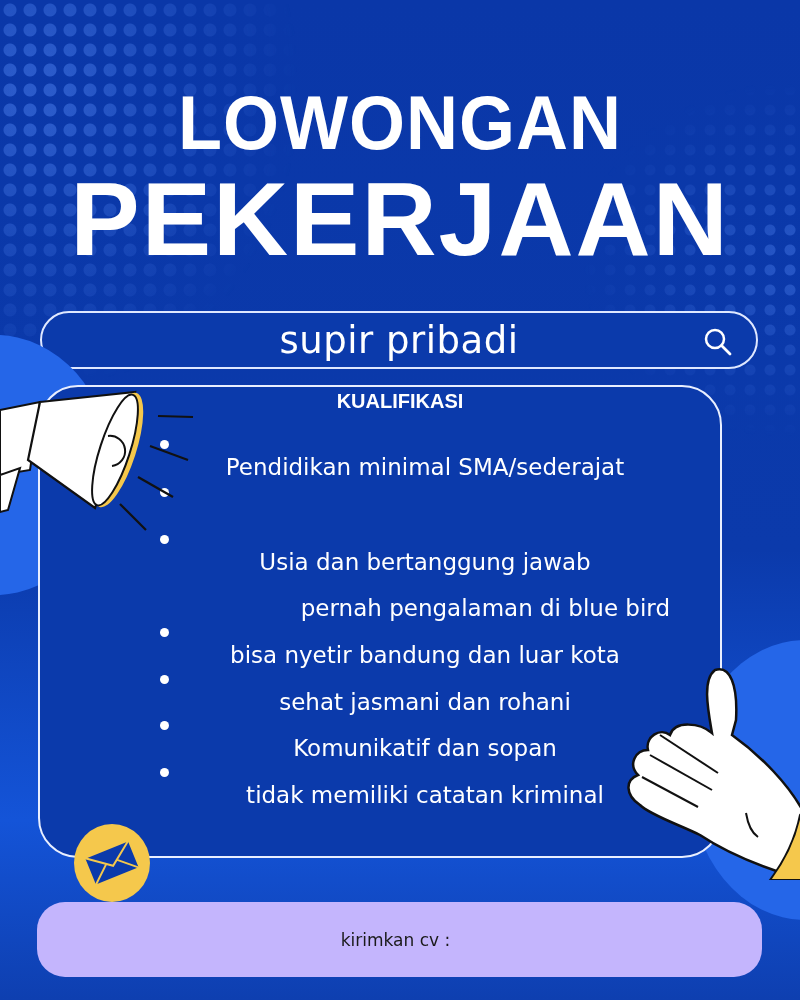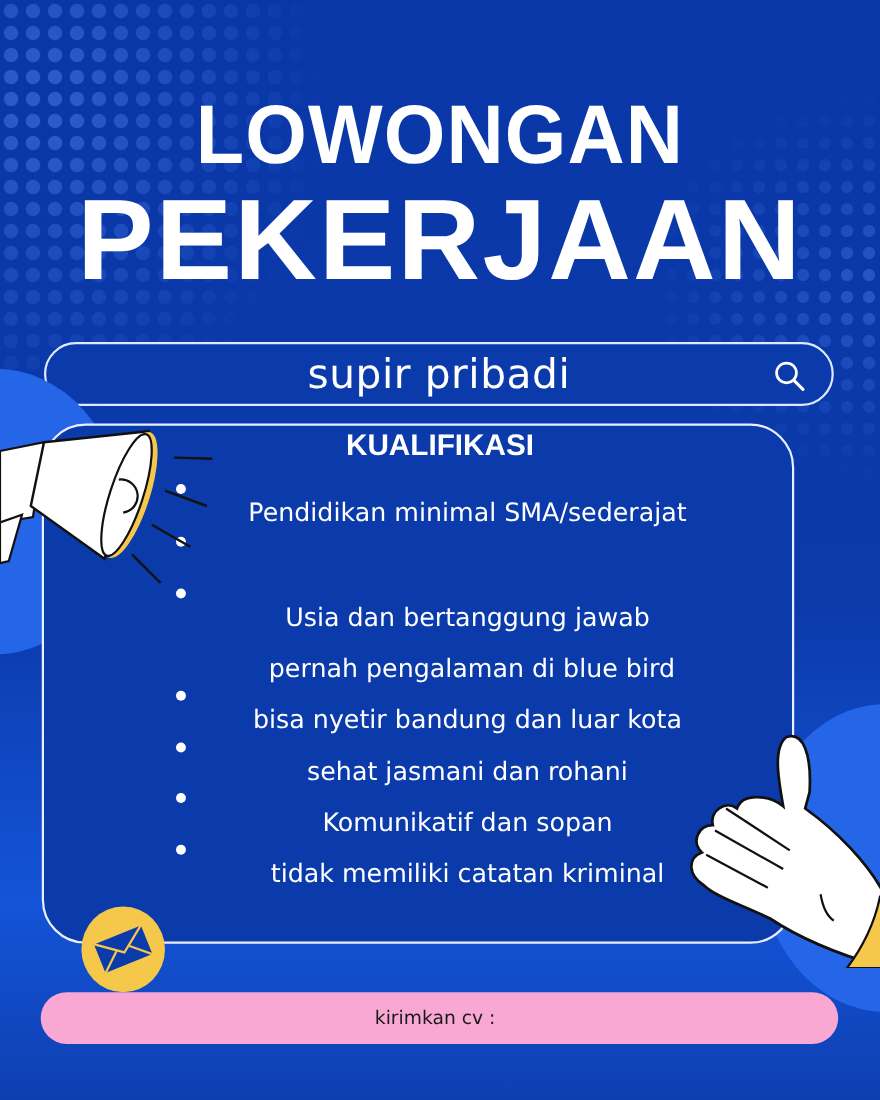--- a/index.html
+++ b/index.html
@@ -50,40 +50,40 @@
     position: absolute; left: 690px; top: 640px; width: 230px; height: 280px;
     background: #2566e8; border-radius: 50%;
   }
   .panel {
     position: absolute; left: 38px; top: 385px; width: 684px; height: 473px;
     border: 2.5px solid #e9efff; border-radius: 40px;
     background: #0b3aab;
   }
   .qual-title {
     position: absolute; left: 0; width: 800px; top: 390px; text-align: center;
-    font-family: "Liberation Sans", sans-serif; font-weight: 700; font-size: 27px;
+    font-family: "Liberation Sans", sans-serif; font-weight: 700; font-size: 20px;
     padding-right: 0;
   }
   .qual-title span { display: inline-block; margin-left: 0; position: relative; left: 0; }
   .item {
     position: absolute; left: 150px; width: 520px; height: 40px;
     display: flex; align-items: center;
   }
   .item .bullet { position: absolute; left: 10px; top: 15px; width: 9px; height: 9px; background: #fff; border-radius: 50%; }
   .item .text { width: 100%; text-align: center; font-size: 23px; color: #fff; white-space: nowrap; padding-left: 30px; margin-top: 44px; }
   .megaphone { position: absolute; left: 0; top: 380px; width: 200px; height: 160px; }
   .thumb { position: absolute; left: 620px; top: 665px; width: 180px; height: 215px; }
   .mail-badge {
     position: absolute; left: 74px; top: 824px; width: 76px; height: 78px;
     background: #f5c84c; border-radius: 50%;
   }
   .mail-badge svg { position: absolute; left: 10px; top: 16px; width: 56px; height: 46px; }
   .contact {
-    position: absolute; left: 37px; top: 902px; width: 725px; height: 47px;
-    background: #f9a8d4; border-radius: 28px;
+    position: absolute; left: 37px; top: 902px; width: 725px; height: 75px;
+    background: #c4b5fd; border-radius: 28px;
     display: flex; align-items: center; justify-content: center;
     color: #1a1a1a; font-size: 17px;
   }
   .contact .label { margin-right: 8px; }
 </style>
 </head>
 <body>
 
 <div class="dots"></div>
 <div class="dots2"></div>
@@ -113,21 +113,21 @@
   <span class="text">Pendidikan minimal SMA/sederajat</span>
 </div>
 <div class="item" style="top:473px">
   <span class="bullet"></span>
 </div>
 <div class="item" style="top:520px">
   <span class="bullet"></span>
   <span class="text">Usia dan bertanggung jawab</span>
 </div>
 <div class="item" style="top:566px; left:150px;">
-  <span class="text" style="padding-left:0; text-align:center; padding-left:38px;">pernah pengalaman di blue bird</span>
+  <span class="text" style="padding-left:0; text-align:right; padding-left:38px;">pernah pengalaman di blue bird</span>
 </div>
 <div class="item" style="top:613px">
   <span class="bullet"></span>
   <span class="text">bisa nyetir bandung dan luar kota</span>
 </div>
 <div class="item" style="top:660px">
   <span class="bullet"></span>
   <span class="text">sehat jasmani dan rohani</span>
 </div>
 <div class="item" style="top:706px">

